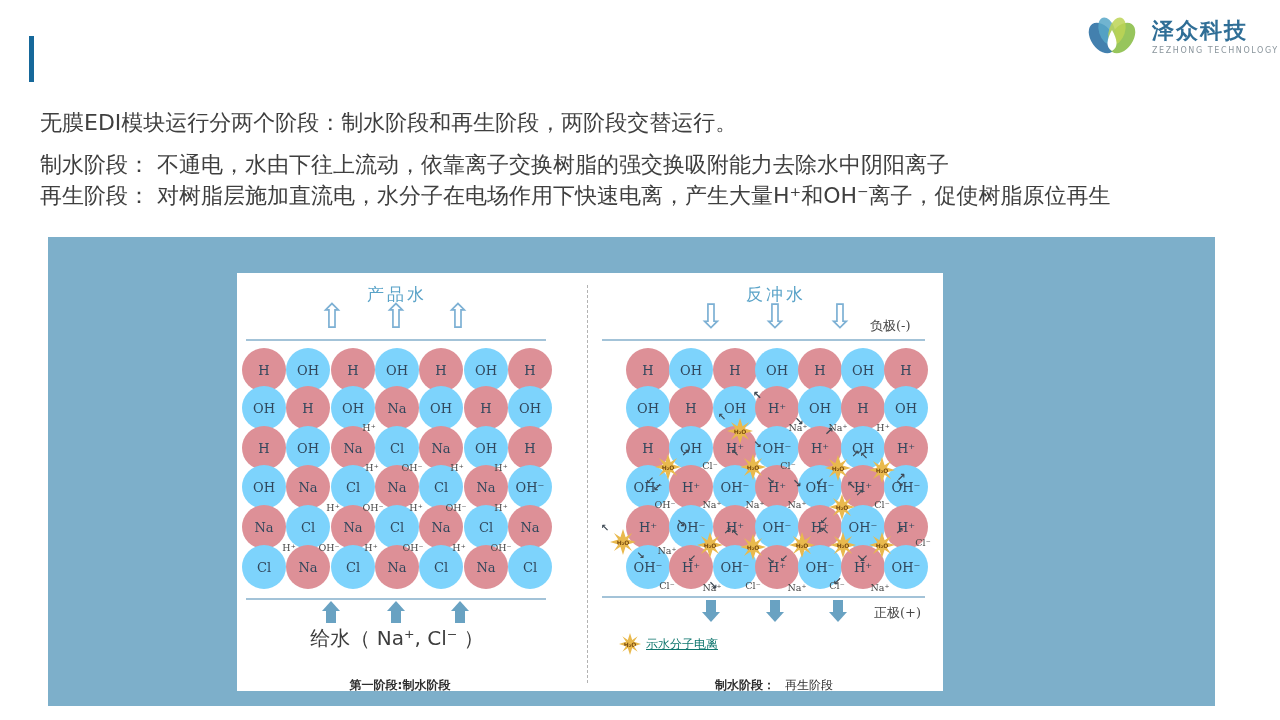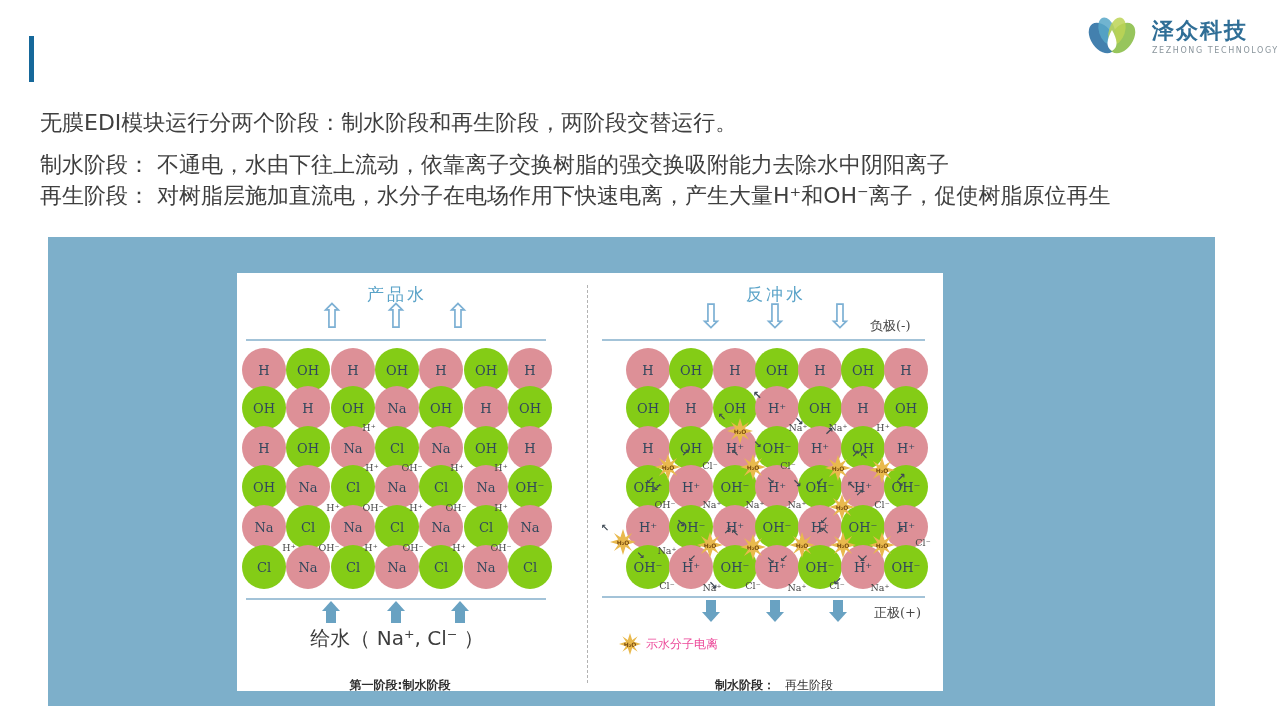--- a/index.html
+++ b/index.html
@@ -31,35 +31,35 @@
   #lgroup .dg-title{left:160px;} #rgroup .dg-title{left:539px;}
   .electrode{position:absolute;font-size:13px;color:#474747;font-family:"DejaVu Serif",serif;white-space:nowrap;}
   .electrode-neg{left:633px;top:44px;} .electrode-pos{left:637px;top:331px;}
   .feed-label{position:absolute;transform:translateX(-50%);font-size:20px;color:#3d3d3d;white-space:nowrap;}
   #lgroup .feed-label{left:160px;top:352px;} #rgroup .feed-label{left:560px;top:356px;}
   .dg-caption{position:absolute;top:404px;transform:translateX(-50%);font-size:12px;color:#2e2e2e;white-space:nowrap;}
   #lgroup .dg-caption{left:168px;} #rgroup .dg-caption{left:537px;}
   .dg-caption b{font-weight:bold;}
   .cap-rest{margin-left:10px;font-weight:normal;}
   .legend{position:absolute;left:382px;top:360px;display:flex;align-items:center;gap:5px;}
-  .legend-label{font-size:12px;color:#ec4899;white-space:nowrap;}
+  .legend-label{font-size:12px;color:#0f766e;white-space:nowrap;text-decoration:underline;}
 
   
   .hline{position:absolute;height:2px;background:#a3c3d8;}
   .harrow{position:absolute;transform:translateX(-50%);font-size:34px;line-height:1;color:#7cb0d4;}
   .sarrow{position:absolute;transform:translateX(-50%);display:flex;flex-direction:column;align-items:center;}
   .sarrow b{display:block;}
   .shaft{width:10px;height:12px;background:#69a2c2;}
   .head{width:0;height:0;border-left:9px solid transparent;border-right:9px solid transparent;}
   .sarrow.up .head{border-bottom:10px solid #69a2c2;}
   .sarrow.down .head{border-top:10px solid #69a2c2;}
   .ball{position:absolute;width:44px;height:44px;border-radius:50%;transform:translate(-50%,-50%);
         display:flex;align-items:center;justify-content:center;
         font-family:"DejaVu Serif",serif;font-size:13px;color:#31475c;}
-  .pink{background:#dd9097;} .blue{background:#84cc16;}
+  .pink{background:#dd9097;} .blue{background:#7dd3fc;}
   .ion{position:absolute;transform:translate(-50%,-50%);font-family:"DejaVu Serif",serif;
        font-size:9.5px;color:#474747;z-index:4;white-space:nowrap;}
   .star{position:absolute;width:26px;height:26px;transform:translate(-50%,-50%);z-index:5;}
   .burst{display:flex;align-items:center;justify-content:center;width:26px;height:26px;background:#e9b94d;
          clip-path:polygon(50% 0,60% 32%,85% 15%,68% 40%,100% 50%,68% 60%,85% 85%,60% 68%,50% 100%,40% 68%,15% 85%,32% 60%,0 50%,32% 40%,15% 15%,40% 32%);
          font-size:6px;font-style:normal;color:#7c4f12;font-weight:bold;}
   .legend .burst{width:22px;height:22px;flex:0 0 22px;}
   .sar{position:absolute;font-size:10px;color:#3f4a55;line-height:1;font-weight:bold;}
   .arr-nw{left:-9px;top:-6px;} .arr-se{right:-9px;bottom:-6px;}
   .arr-ne{right:-9px;top:-6px;} .arr-sw{left:-9px;bottom:-6px;}

